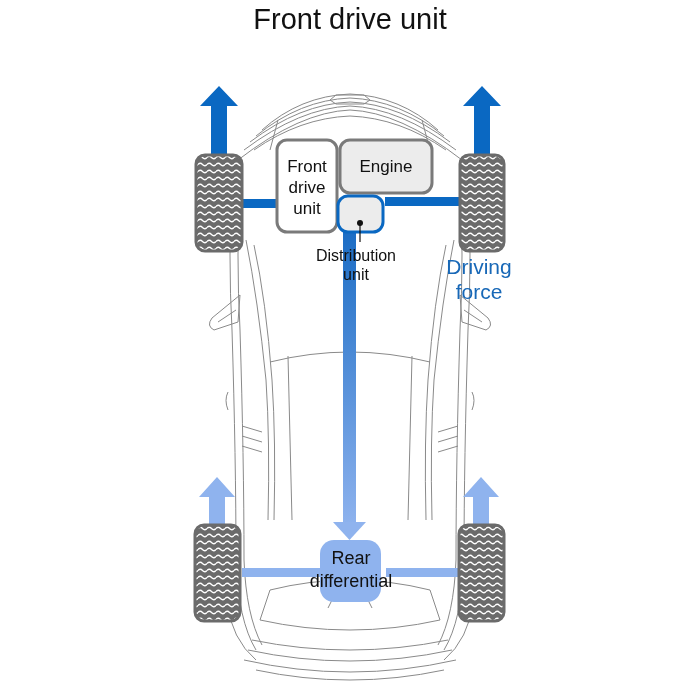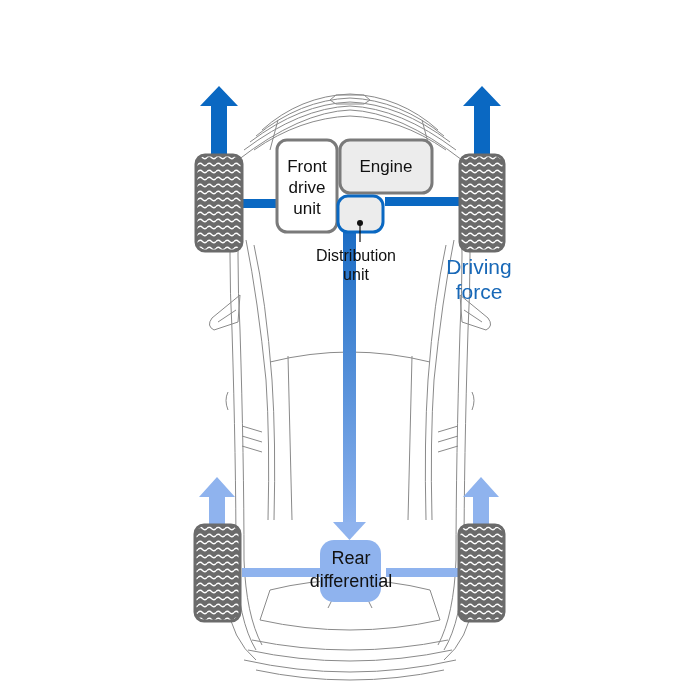--- a/index.html
+++ b/index.html
@@ -7,20 +7,21 @@
          font-family: "Liberation Sans", "DejaVu Sans", sans-serif; }
   .title { position: absolute; left: 0; top: 2px; width: 700px; text-align: center;
            font-size: 29px; line-height: 34px; color: #111; }
   svg.diagram { position: absolute; left: 0; top: 0; }
   .lbl { font-family: "Liberation Sans", "DejaVu Sans", sans-serif; fill: #111; }
 </style>
 </head>
 <body>
 
 <div class="title">
+  <div>Front drive unit</div>
 </div>
 
 <svg class="diagram" width="700" height="700" viewBox="0 0 700 700">
   <defs>
     <pattern id="tread" width="9" height="7" patternUnits="userSpaceOnUse">
       <rect width="9" height="7" fill="#6b6b6b"></rect>
       <path d="M0 3.5 Q2.25 1 4.5 3.5 T9 3.5" fill="none" stroke="#ffffff" stroke-width="1.3"></path>
     </pattern>
     <linearGradient id="shaftGrad" x1="0" y1="0" x2="0" y2="1">
       <stop offset="0" stop-color="#1a6cc4"></stop>

